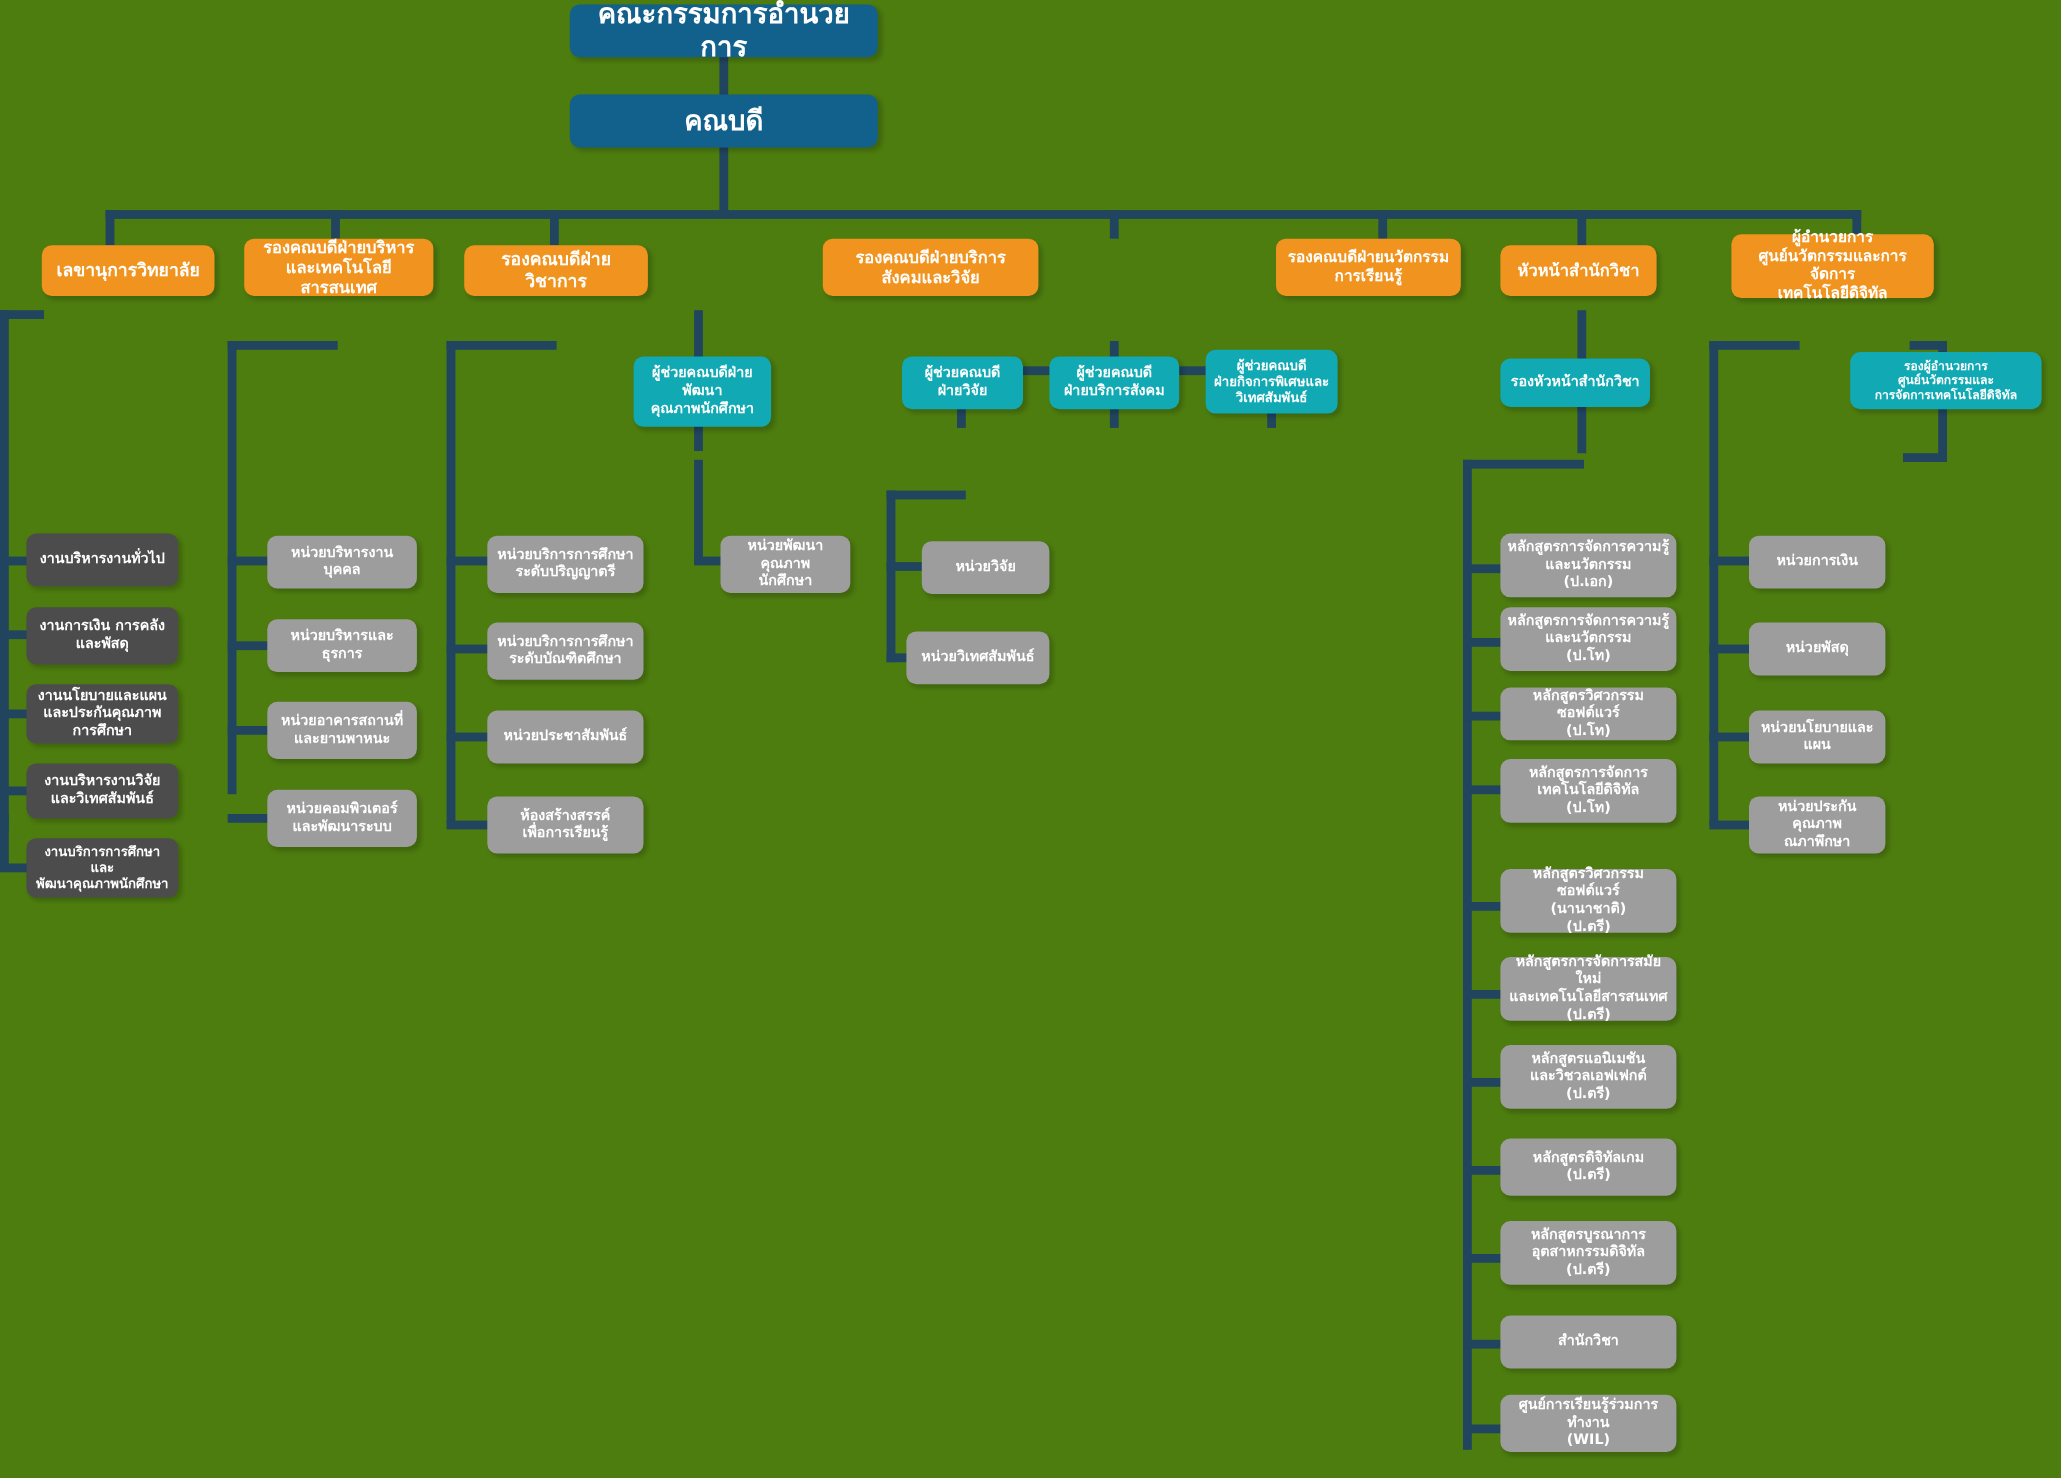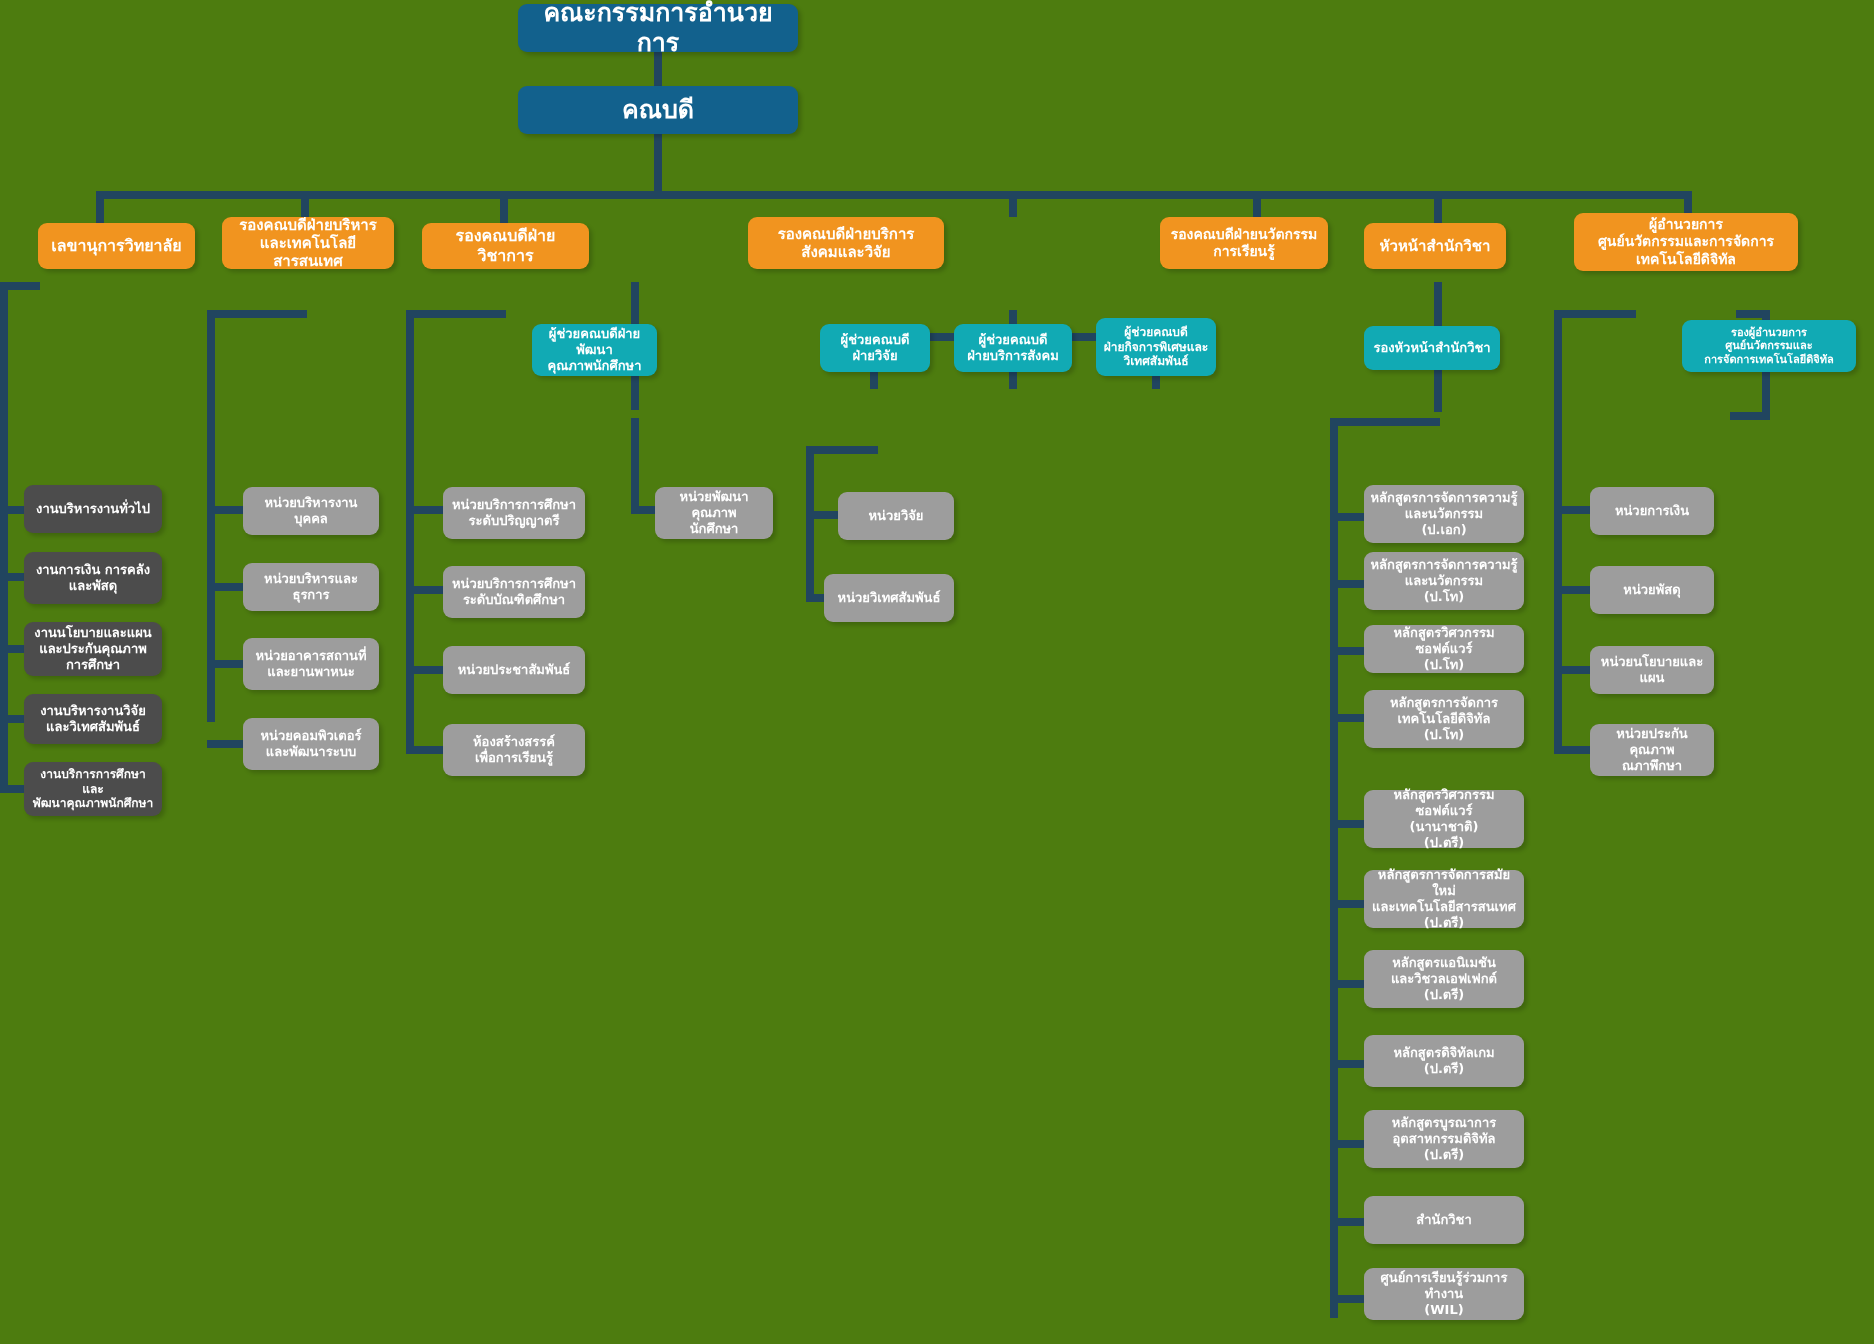--- a/index.html
+++ b/index.html
@@ -124,25 +124,25 @@
 
   <div class="node orange t16" style="left:38px;top:223px;width:157px;height:46px;">เลขานุการวิทยาลัย</div>
   <div class="node orange t15" style="left:222px;top:217px;width:172px;height:52px;">รองคณบดีฝ่ายบริหาร
 และเทคโนโลยีสารสนเทศ</div>
   <div class="node orange t16" style="left:422px;top:223px;width:167px;height:46px;">รองคณบดีฝ่ายวิชาการ</div>
   <div class="node orange t15" style="left:748px;top:217px;width:196px;height:52px;">รองคณบดีฝ่ายบริการ
 สังคมและวิจัย</div>
   <div class="node orange t14" style="left:1160px;top:217px;width:168px;height:52px;">รองคณบดีฝ่ายนวัตกรรม
 การเรียนรู้</div>
   <div class="node orange t15" style="left:1364px;top:223px;width:142px;height:46px;">หัวหน้าสำนักวิชา</div>
-  <div class="node orange t14" style="left:1574px;top:213px;width:224px;height:58px;font-family:Liberation Serif, serif;">ผู้อำนวยการ
+  <div class="node orange t14" style="left:1574px;top:213px;width:184px;height:58px;font-family:Liberation Serif, serif;">ผู้อำนวยการ
 ศูนย์นวัตกรรมและการจัดการ
 เทคโนโลยีดิจิทัล</div>
 
-  <div class="node teal t13" style="left:532px;top:324px;width:125px;height:52px;">ผู้ช่วยคณบดีฝ่ายพัฒนา
+  <div class="node teal t13" style="left:576px;top:324px;width:125px;height:64px;">ผู้ช่วยคณบดีฝ่ายพัฒนา
 คุณภาพนักศึกษา</div>
   <div class="node teal t13" style="left:820px;top:324px;width:110px;height:48px;">ผู้ช่วยคณบดี
 ฝ่ายวิจัย</div>
   <div class="node teal t13" style="left:954px;top:324px;width:118px;height:48px;">ผู้ช่วยคณบดี
 ฝ่ายบริการสังคม</div>
   <div class="node teal t12" style="left:1096px;top:318px;width:120px;height:58px;">ผู้ช่วยคณบดี
 ฝ่ายกิจการพิเศษและ
 วิเทศสัมพันธ์</div>
   <div class="node teal t13" style="left:1364px;top:326px;width:136px;height:44px;">รองหัวหน้าสำนักวิชา</div>
   <div class="node teal t11" style="left:1682px;top:320px;width:174px;height:52px;">รองผู้อำนวยการ

